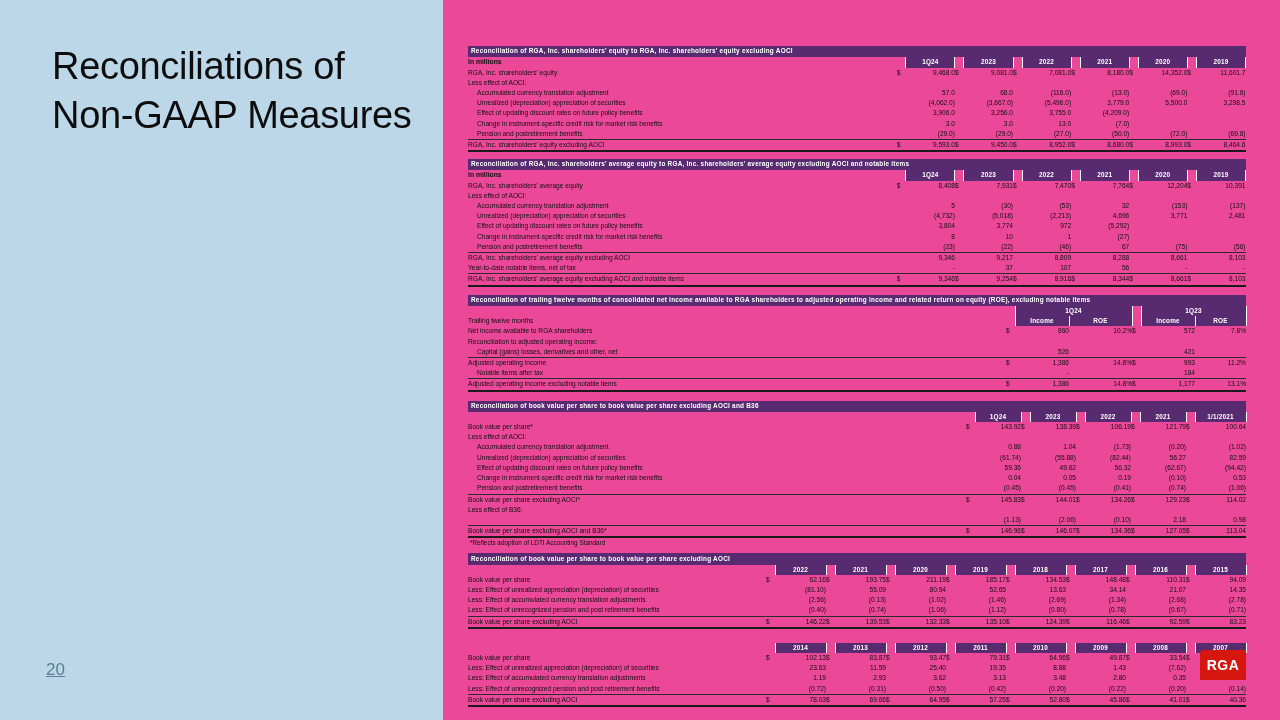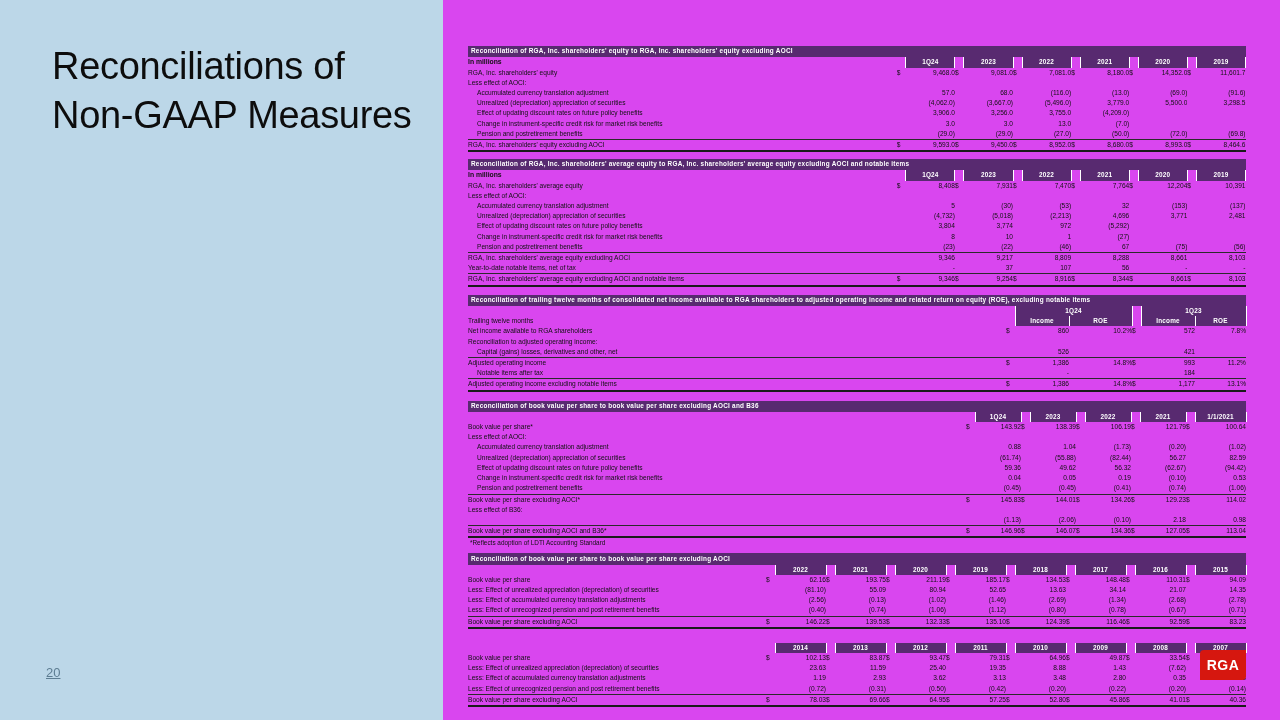--- a/index.html
+++ b/index.html
@@ -2,35 +2,35 @@
 <html><head>
 <meta charset="utf-8">
 <style>
   html,body{margin:0;padding:0;}
   body{
     width:1280px;height:720px;overflow:hidden;
     background:#ffffff;
     font-family:"Liberation Sans","DejaVu Sans",sans-serif;
     -webkit-font-smoothing:antialiased;
   }
-  .slide{position:relative;width:1280px;height:720px;background:#d946ef;}
+  .slide{position:relative;width:1280px;height:720px;background:#ec4899;}
 
   
   .left-panel{
     position:absolute;left:0;top:0;width:443px;height:720px;
     background:#bcd7e8;
   }
   .slide-title{
     position:absolute;left:52px;top:42px;width:360px;
     font-size:38px;line-height:1.30;color:#0d0d0d;
     font-weight:400;letter-spacing:-0.3px;
   }
   .page-number{
     position:absolute;left:46px;bottom:40px;
-    font-size:13px;color:#5d7d92;text-decoration:underline;
+    font-size:17px;color:#5d7d92;text-decoration:underline;
   }
 
   
   .content{
     position:absolute;left:468px;top:46px;
     width:778px;
   }
 
   .section{margin-bottom:0;}
 

